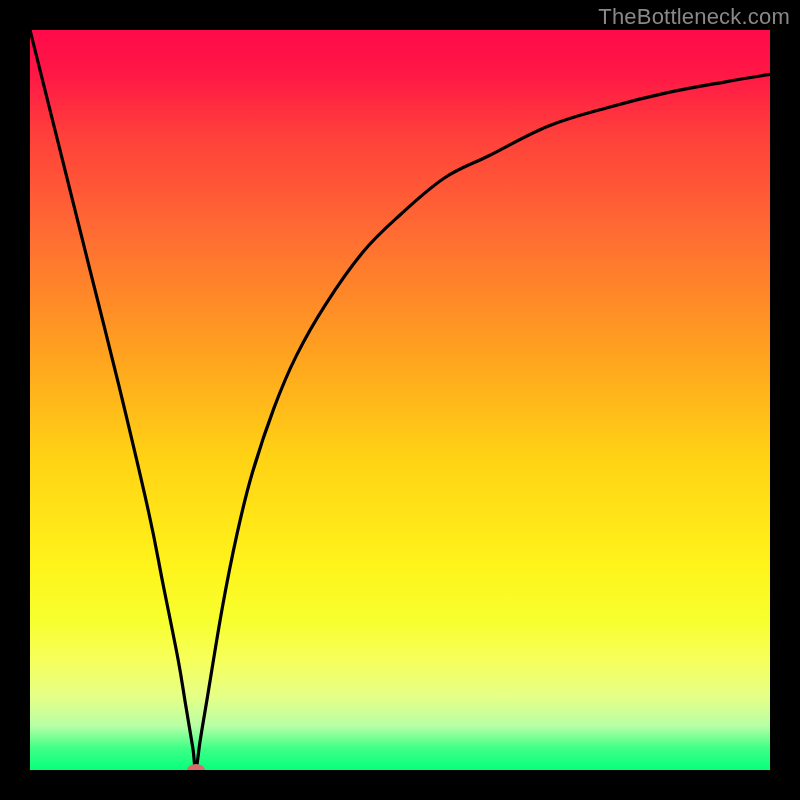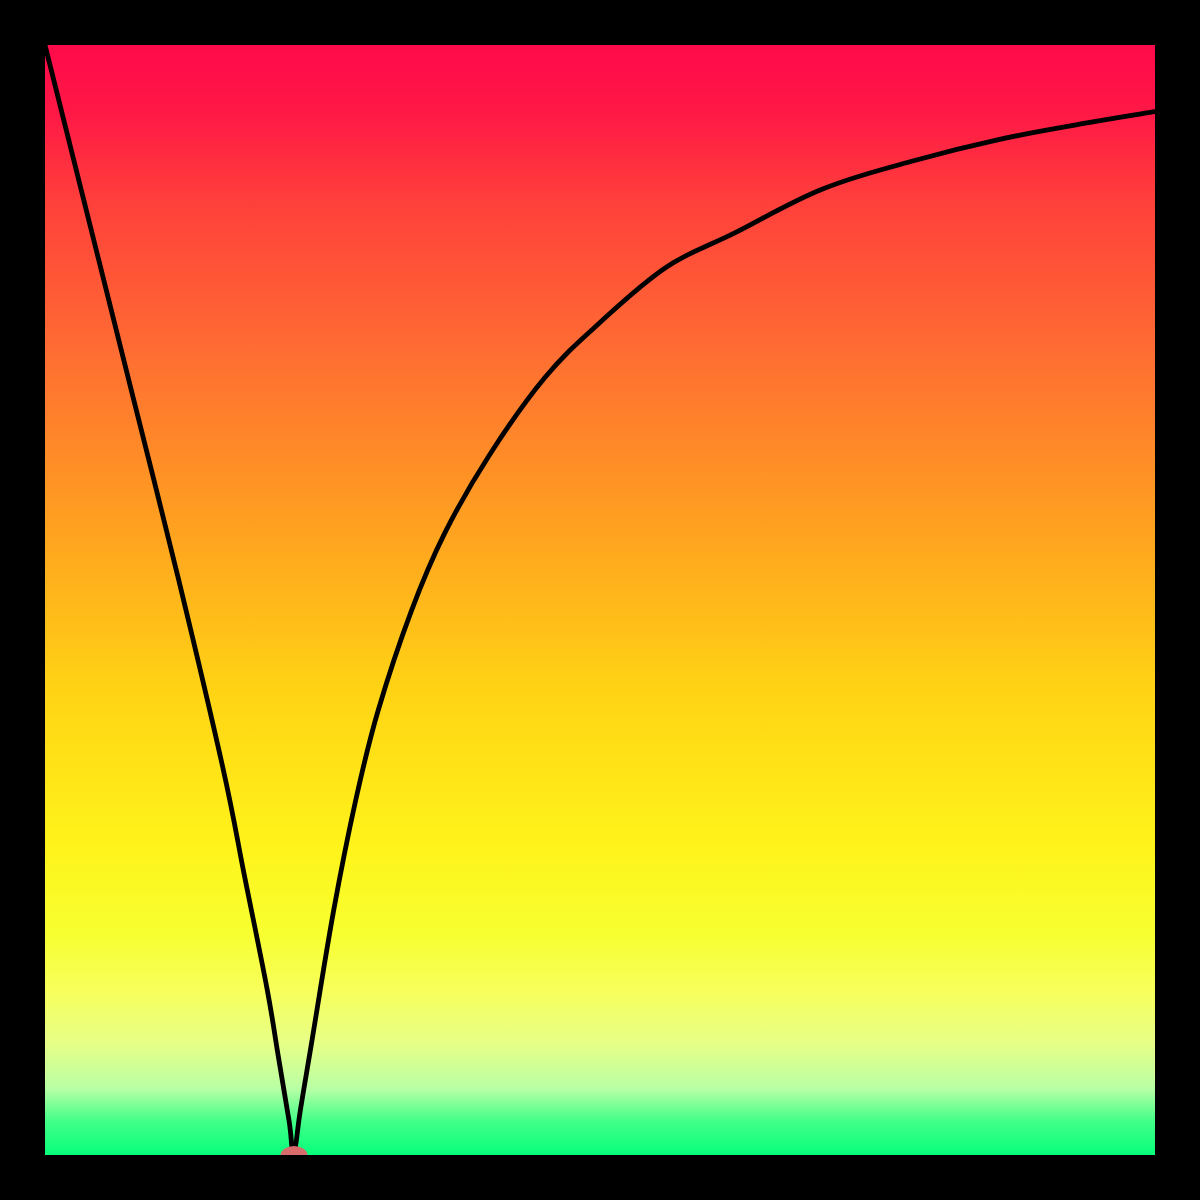--- a/index.html
+++ b/index.html
@@ -78,13 +78,14 @@
   <div class="plot-area">
     <div class="gradient"></div>
 
     <svg class="curve-svg" viewBox="0 0 740 740" preserveAspectRatio="none">
       <path id="curve-path" fill="none" stroke="#000" stroke-width="3.2" stroke-linejoin="round" stroke-linecap="round" d="M 0.00 0.00 C 5.33 21.31, 18.94 75.78, 29.60 118.40 C 40.26 161.02, 48.54 194.18, 59.20 236.80 C 69.86 279.42, 78.14 311.24, 88.80 355.20 C 99.46 399.16, 110.41 445.04, 118.40 481.00 C 126.39 516.96, 127.87 528.36, 133.20 555.00 C 138.53 581.64, 144.00 607.69, 148.00 629.00 C 152.00 650.31, 152.74 657.42, 155.40 673.40 C 158.06 689.38, 160.94 705.81, 162.80 717.80 C 164.66 729.79, 164.43 741.33, 165.76 740.00 C 167.09 738.67, 168.07 723.72, 170.20 710.40 C 172.33 697.08, 173.60 689.98, 177.60 666.00 C 181.60 642.02, 187.07 606.50, 192.40 577.20 C 197.73 547.90, 201.87 527.18, 207.20 503.20 C 212.53 479.22, 215.34 466.64, 222.00 444.00 C 228.66 421.36, 236.21 398.71, 244.20 377.40 C 252.19 356.09, 257.08 344.25, 266.40 325.60 C 275.72 306.95, 284.01 292.45, 296.00 273.80 C 307.99 255.15, 319.68 237.98, 333.00 222.00 C 346.32 206.02, 355.35 198.32, 370.00 185.00 C 384.65 171.68, 398.42 158.66, 414.40 148.00 C 430.38 137.34, 440.15 135.12, 458.80 125.80 C 477.45 116.48, 496.69 104.86, 518.00 96.20 C 539.31 87.54, 555.89 83.69, 577.20 77.70 C 598.51 71.71, 615.09 67.56, 636.40 62.90 C 657.71 58.24, 676.95 55.13, 695.60 51.80 C 714.25 48.47, 732.01 45.73, 740.00 44.40"></path>
     </svg>
 
     <div id="marker" class="marker" style="left: 165.76px; top: 740px; background: rgb(216, 107, 107);"></div>
   </div>
 
+  <div class="watermark">TheBottleneck.com</div>
 </div>
 
 </body></html>

